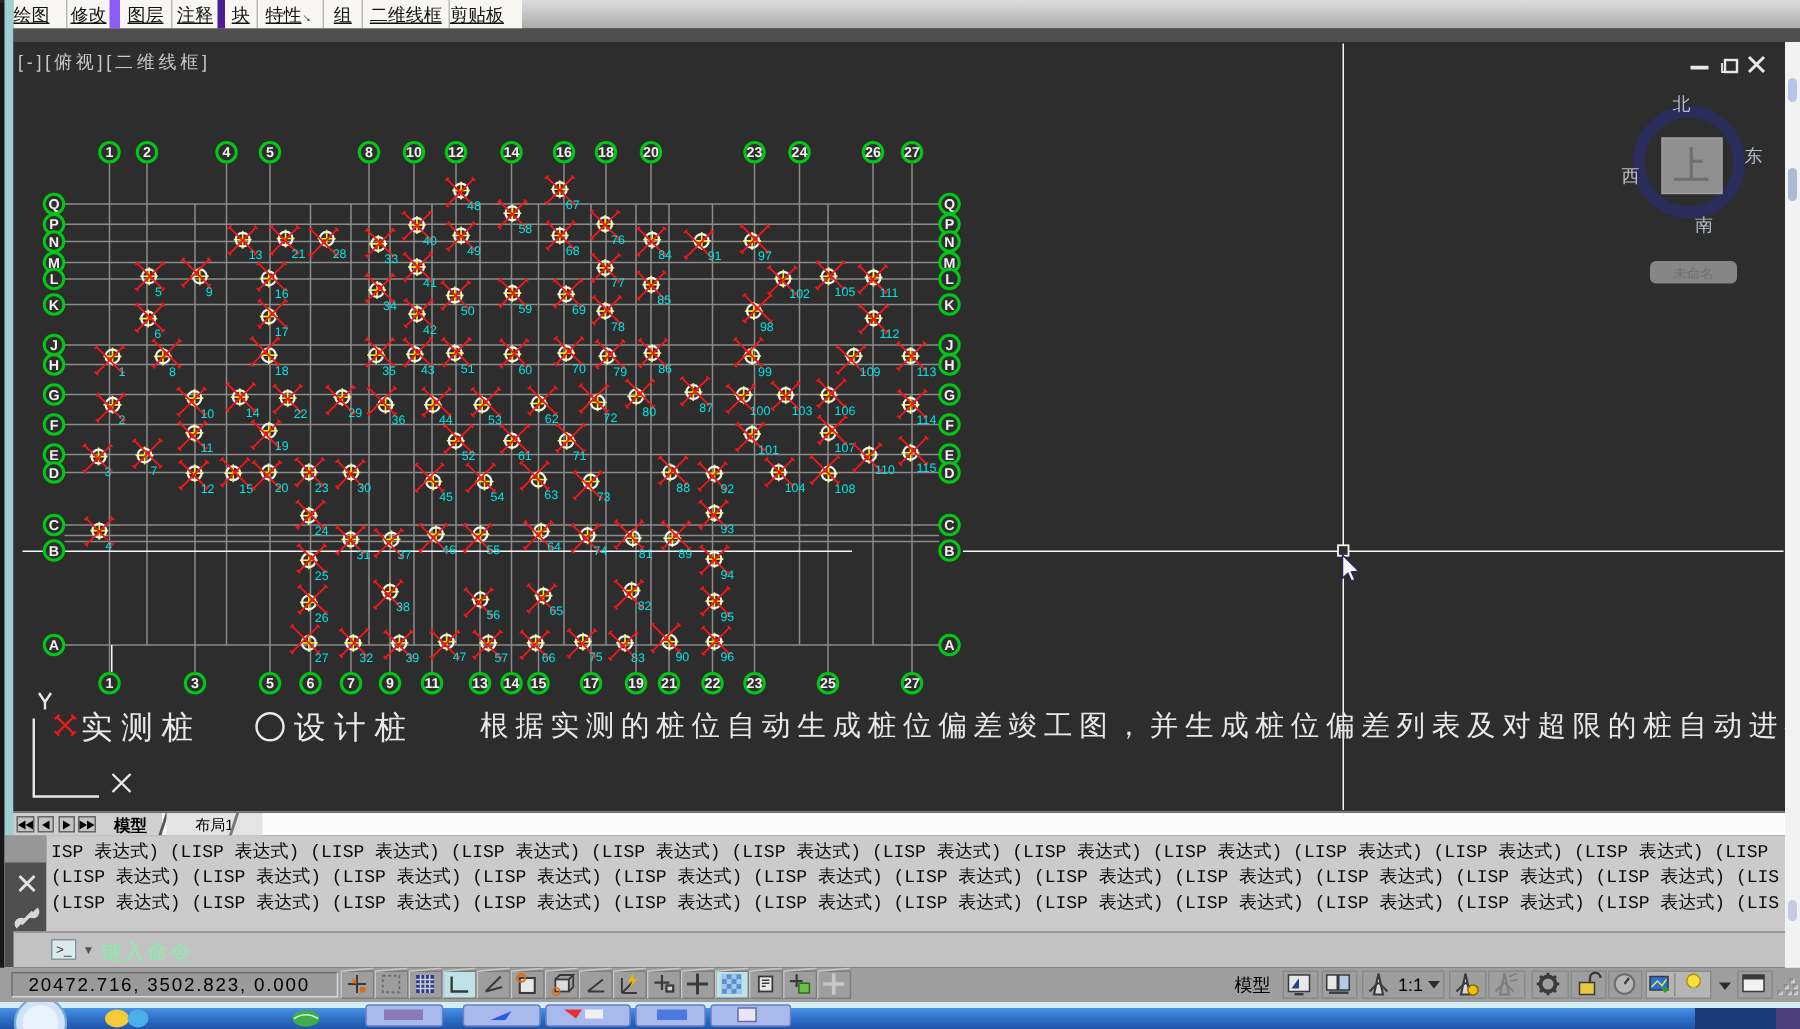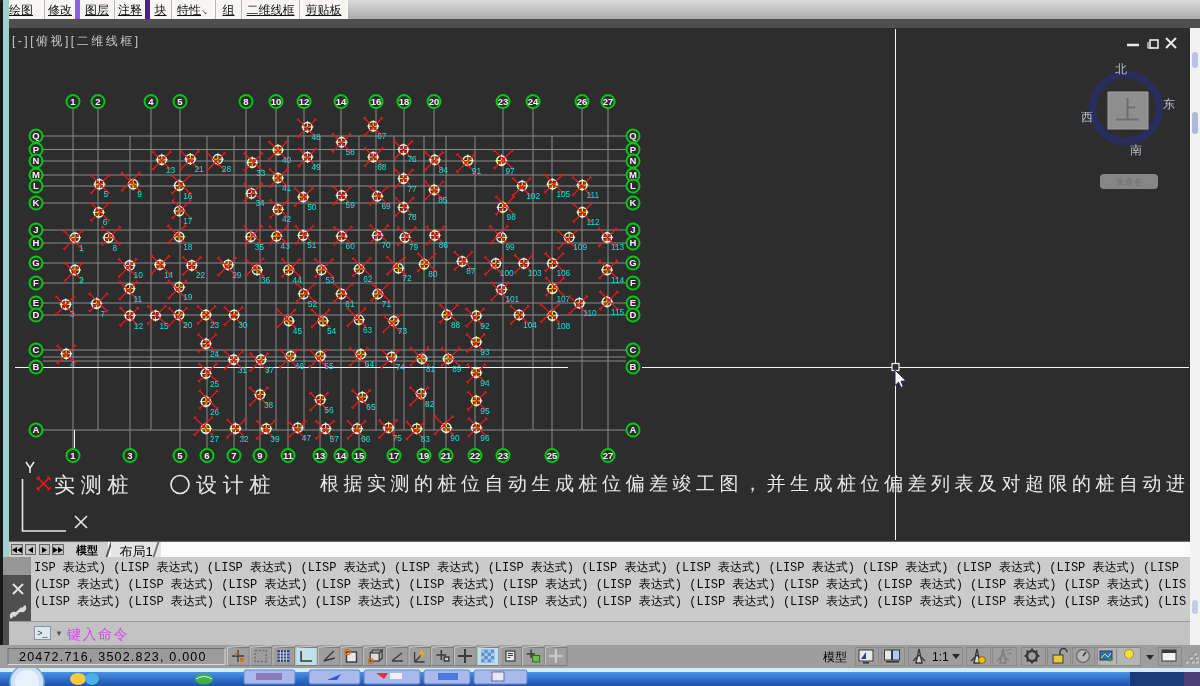--- a/index.html
+++ b/index.html
@@ -4,28 +4,28 @@
 html,body{width:1200px;height:686px}
 body{position:relative;overflow:hidden;background:#2d2d2d;font-family:"Liberation Sans",sans-serif}
 .abs{position:absolute}
 </style></head><body>
 <div class="abs" style="left:0;top:0;width:3px;height:668px;background:#181818"></div>
 <div class="abs" style="left:0;top:0;width:1200px;height:2px;background:#252525"></div>
 <div class="abs" style="left:3px;top:0;width:6px;height:668px;background:#9fd0d0"></div>
 <div class="abs" style="left:9px;top:0;width:1191px;height:19px;background:linear-gradient(#dcdcdc,#ababab)"></div>
 <div class="abs" style="left:9px;top:0;width:339px;height:19px;background:#f7f6f3;display:flex;align-items:stretch;font-size:12px;color:#111;white-space:nowrap">
 <span style="border-right:1px solid #b9b9b9;width:36px;text-align:left;padding-top:2px"><u>绘图</u></span>
-<span style="border-right:5px solid #8b5cf6;width:35px;text-align:center;padding-top:2px"><u>修改</u></span>
+<span style="border-right:7px solid #8b5cf6;width:35px;text-align:center;padding-top:2px"><u>修改</u></span>
 <span style="border-right:1px solid #b9b9b9;width:35px;text-align:center;padding-top:2px"><u>图层</u></span>
 <span style="border-right:5px solid #4c1d95;width:35px;text-align:center;padding-top:2px"><u>注释</u></span>
 <span style="border-right:1px solid #b9b9b9;width:22px;text-align:center;padding-top:2px"><u>块</u></span>
 <span style="border-right:1px solid #b9b9b9;width:44px;text-align:center;padding-top:2px"><u>特性</u><span style="display:inline-block;transform:rotate(45deg);font-size:9px">→</span></span>
 <span style="border-right:1px solid #b9b9b9;width:26px;text-align:center;padding-top:2px"><u>组</u></span>
 <span style="border-right:1px solid #b9b9b9;width:58px;text-align:center;padding-top:2px"><u>二维线框</u></span>
-<span style="width:47px;text-align:center;padding-top:2px"><u>剪贴板</u></span>
+<span style="width:47px;padding-top:2px"><u>剪贴板</u></span>
 </div>
 <div class="abs" style="left:9px;top:19px;width:1191px;height:9px;background:#4f4f4f"></div>
 <div class="abs" style="left:9px;top:28px;width:1181px;height:513px;background:#2d2d2d"></div>
 <svg width="1181" height="513" viewBox="9 28 1181 513" style="position:absolute;left:9px;top:28px">
     <g stroke="#8b8b8b" stroke-width="1">
       <line x1="73" y1="109" x2="73" y2="448"></line>
       <line x1="98" y1="109" x2="98" y2="430"></line>
       <line x1="130" y1="136" x2="130" y2="448"></line>
       <line x1="151" y1="109" x2="151" y2="430"></line>
       <line x1="180" y1="109" x2="180" y2="448"></line>
@@ -622,38 +622,38 @@
 <span style="border:1px solid #666;background:#c3c3c3;width:11px;height:11px;display:inline-flex;align-items:center;justify-content:center">
       <span style="display:inline-block;width:0;height:0;border-top:3.5px solid transparent;border-bottom:3.5px solid transparent;border-left:5px solid #000"></span>
     </span>
 <span style="border:1px solid #666;background:#c3c3c3;width:12px;height:11px;display:inline-flex;align-items:center;justify-content:center">
       <span style="display:inline-block;width:0;height:0;border-top:3.5px solid transparent;border-bottom:3.5px solid transparent;border-left:5px solid #000"></span>
       <span style="display:inline-block;width:0;height:0;border-top:3.5px solid transparent;border-bottom:3.5px solid transparent;border-left:5px solid #000"></span>
     </span>
 </div>
 <div class="abs" style="left:66px;top:542px;width:42px;height:15px;background:#cfcfcf;font-size:11px;font-weight:bold;text-align:center;padding-top:1px">模型</div>
 <div class="abs" style="left:108px;top:542px;width:2px;height:15px;background:#555;transform:skewX(-18deg)"></div>
-<div class="abs" style="left:111px;top:542px;width:50px;height:15px;background:#e4e4e4;font-size:13px;text-align:center;padding-top:1px">布局1</div>
+<div class="abs" style="left:111px;top:542px;width:64px;height:15px;background:#e4e4e4;font-size:10px;text-align:center;padding-top:1px">布局1</div>
 <div class="abs" style="left:155px;top:542px;width:2px;height:15px;background:#777;transform:skewX(-18deg)"></div>
 <div class="abs" style="left:9px;top:557px;width:1181px;height:64px;background:#cbcbcb"></div>
 <svg width="28" height="88" viewBox="0 0 28 88" style="position:absolute;left:3px;top:557px">
     <rect x="0" y="0" width="28" height="88" fill="#4f4f4f"></rect>
     <rect x="0" y="0" width="28" height="18" fill="#979797"></rect>
     <path d="M10 27 L20 37 M10 37 L20 27" stroke="#e0e0e0" stroke-width="2"></path>
     <g stroke="#d8d8d8" stroke-width="2.5" fill="none">
       <path d="M11 59 L19 51"></path>
     </g>
     <path d="M8 62 A4 4 0 1 1 14 56 L12 58 Z" fill="#d8d8d8"></path>
     <path d="M22 48 A4 4 0 1 1 16 54 L18 52 Z" fill="#d8d8d8"></path>
   </svg>
 <div class="abs" style="left:34px;top:560px;width:1152px;height:61px;overflow:hidden;font-family:'Liberation Mono',monospace;font-size:12px;line-height:17px;color:#0a0a0a;white-space:nowrap">ISP 表达式) (LISP 表达式) (LISP 表达式) (LISP 表达式) (LISP 表达式) (LISP 表达式) (LISP 表达式) (LISP 表达式) (LISP 表达式) (LISP 表达式) (LISP 表达式) (LISP 表达式) (LISP 表达式) (LISP 表达式) (LISP 表达式)<br>(LISP 表达式) (LISP 表达式) (LISP 表达式) (LISP 表达式) (LISP 表达式) (LISP 表达式) (LISP 表达式) (LISP 表达式) (LISP 表达式) (LISP 表达式) (LISP 表达式) (LISP 表达式) (LISP 表达式) (LISP 表达式)<br>(LISP 表达式) (LISP 表达式) (LISP 表达式) (LISP 表达式) (LISP 表达式) (LISP 表达式) (LISP 表达式) (LISP 表达式) (LISP 表达式) (LISP 表达式) (LISP 表达式) (LISP 表达式) (LISP 表达式) (LISP 表达式)</div>
 <div class="abs" style="left:9px;top:621px;width:1181px;height:24px;background:#c2c2c2;border-top:1px solid #989898"></div>
 <div class="abs" style="left:34px;top:626px;width:17px;height:14px;background:#dde9ea;border:1px solid #7e9a9e;font-size:9px;line-height:12px;text-align:center;color:#333">&gt;_</div>
 <div class="abs" style="left:55px;top:629px;font-size:8px;color:#555">▼</div>
-<div class="abs" style="left:67px;top:626px;font-size:14px;letter-spacing:1.5px;color:#d946ef">键入命令</div>
+<div class="abs" style="left:67px;top:626px;font-size:14px;letter-spacing:1.5px;color:#86efac">键入命令</div>
 <svg width="1200" height="23" viewBox="0 0 1200 23" style="position:absolute;left:0;top:645px">
     <rect x="0" y="0" width="1200" height="23" fill="#9e9e9e"></rect>
     <rect x="8" y="3.5" width="217" height="16" fill="#9b9b9b" stroke="none"></rect>
     <path d="M8 19.5 L8 3.5 L225 3.5" stroke="#6f6f6f" fill="none"></path>
     <path d="M8 19.5 L225 19.5 L225 3.5" stroke="#d9d9d9" fill="none"></path>
     <text x="19" y="15.5" font-family="Liberation Sans,sans-serif" font-size="12.5" letter-spacing="1.2" fill="#000">20472.716,  3502.823,  0.000</text>
     <g transform="translate(227.0,0)">
       <rect x="0.5" y="2.5" width="21.7" height="18" fill="#9e9e9e" stroke="#7c7c7c" stroke-width="1"></rect>
       <path d="M0.5 20.5 L0.5 2.5 L21.7.5 2.5" stroke="#c9c9c9" fill="none"></path>
       <g stroke="#3a3a3a" stroke-width="1.3" fill="none">

